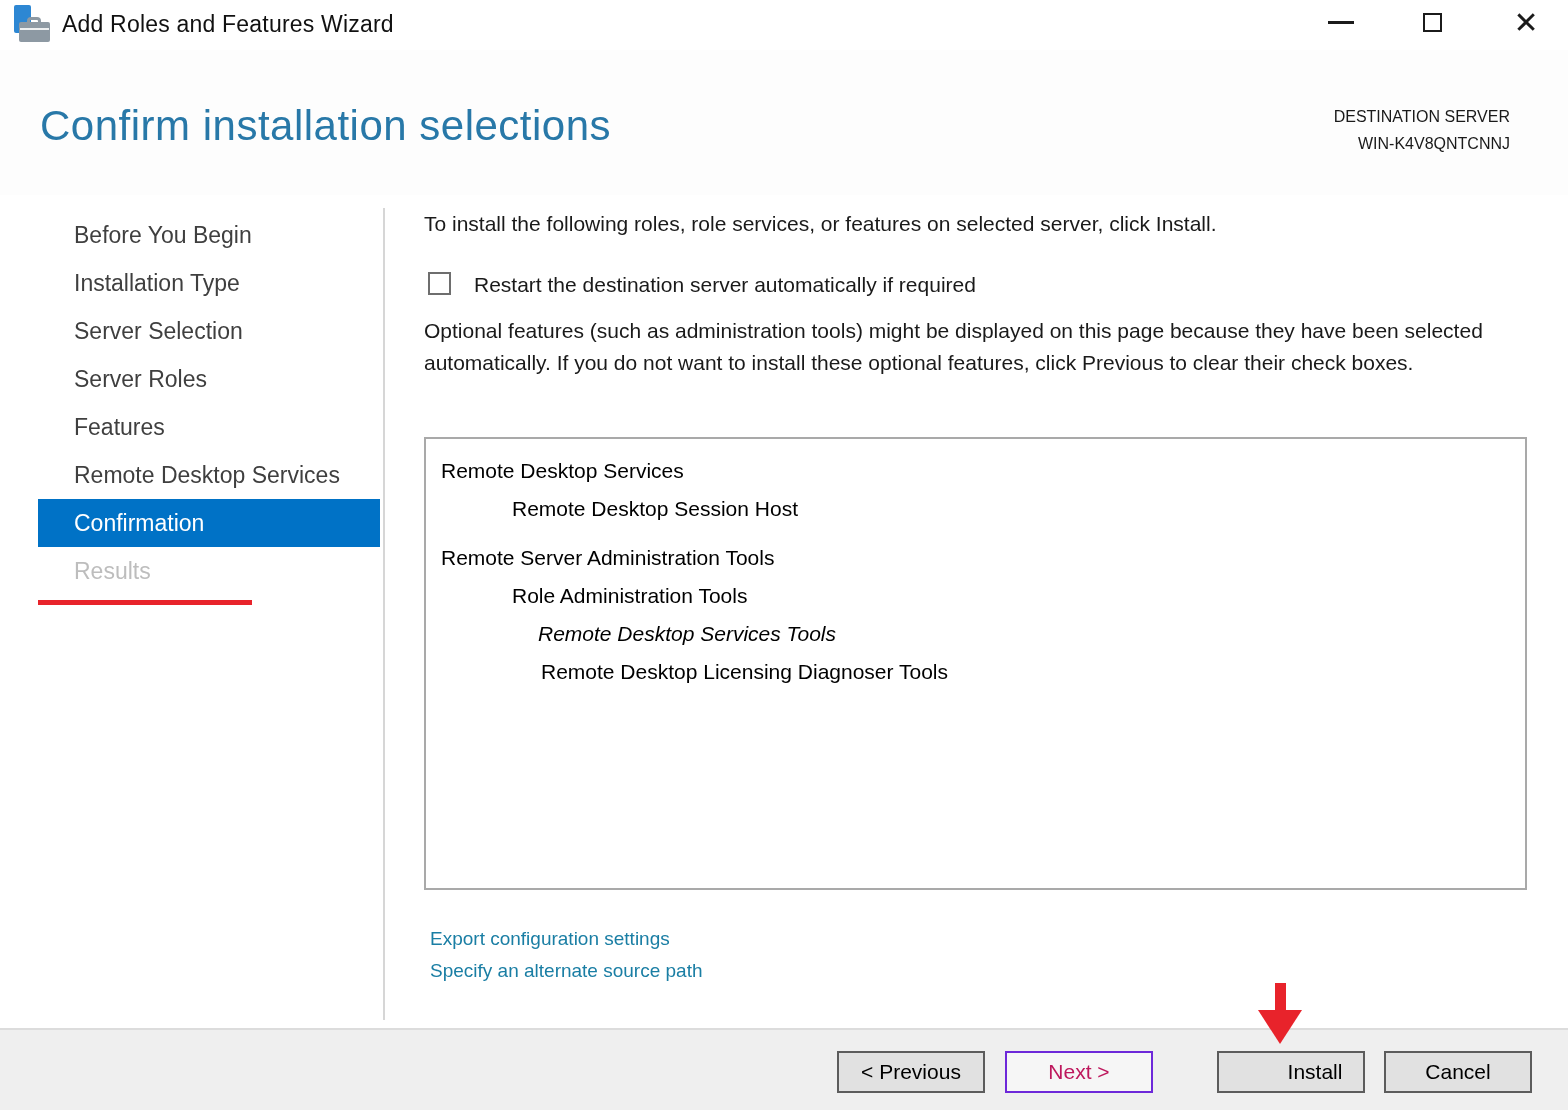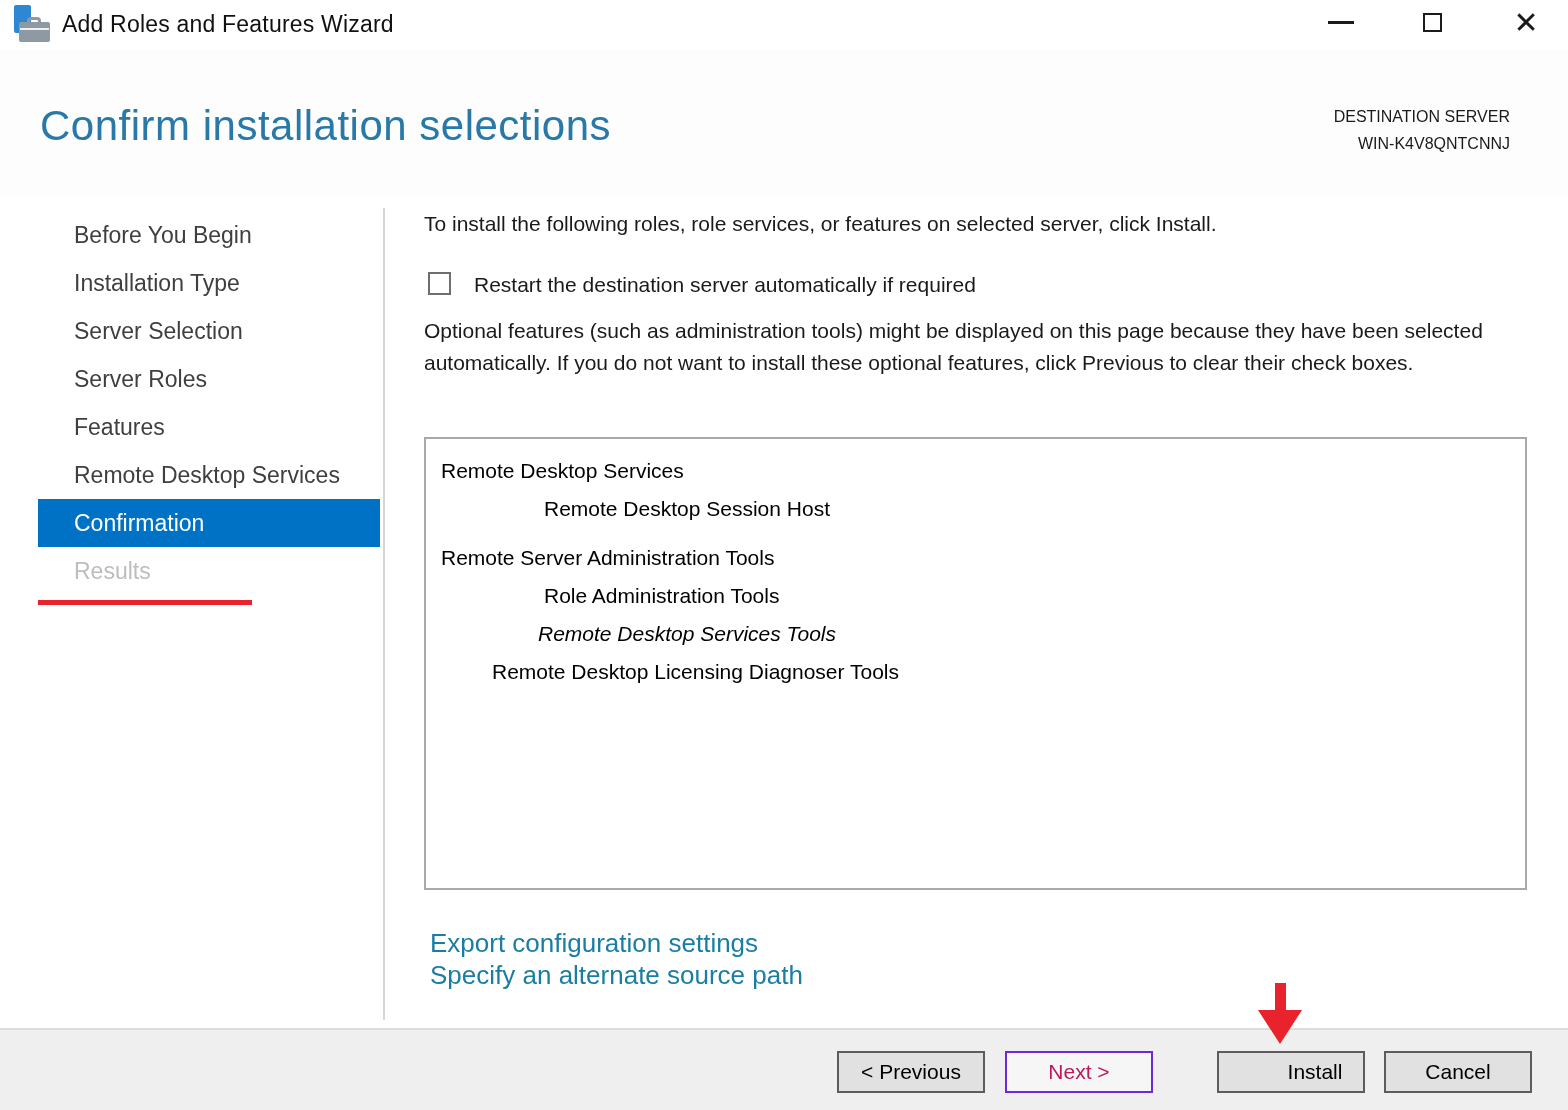--- a/index.html
+++ b/index.html
@@ -84,27 +84,27 @@
     position: absolute; left: 424px; top: 315px; width: 1106px;
     font-size: 21px; line-height: 32px; color: #1a1a1a;
   }
 
   .selections-box {
     position: absolute; left: 424px; top: 437px; width: 1103px; height: 453px;
     background: #ffffff; border: 2px solid #a9a9a9; padding-top: 13px;
   }
   .tree-item { font-size: 21px; line-height: 38px; color: #000000; white-space: nowrap; }
   .tree-item.ind0 { padding-left: 15px; }
-  .tree-item.ind1 { padding-left: 86px; margin-left: 32px; }
+  .tree-item.ind1 { padding-left: 86px; }
   .tree-item.ind2 { padding-left: 112px; font-style: italic; }
-  .tree-item.ind3 { padding-left: 66px; }
+  .tree-item.ind3 { padding-left: 115px; }
   .tree-item.group-start { margin-top: 11px; }
 
   .cfg-link {
-    position: absolute; left: 430px; font-size: 26px; color: #1a7ea4;
+    position: absolute; left: 430px; font-size: 19px; color: #1a7ea4;
     text-decoration: none; cursor: pointer; white-space: nowrap;
   }
   .link-1 { top: 928px; }
   .link-2 { top: 960px; }
 
   
   .footer-bar {
     position: absolute; left: 0; top: 1028px; width: 1568px; height: 82px;
     background: #efefef; border-top: 2px solid #dcdcdc;
   }

